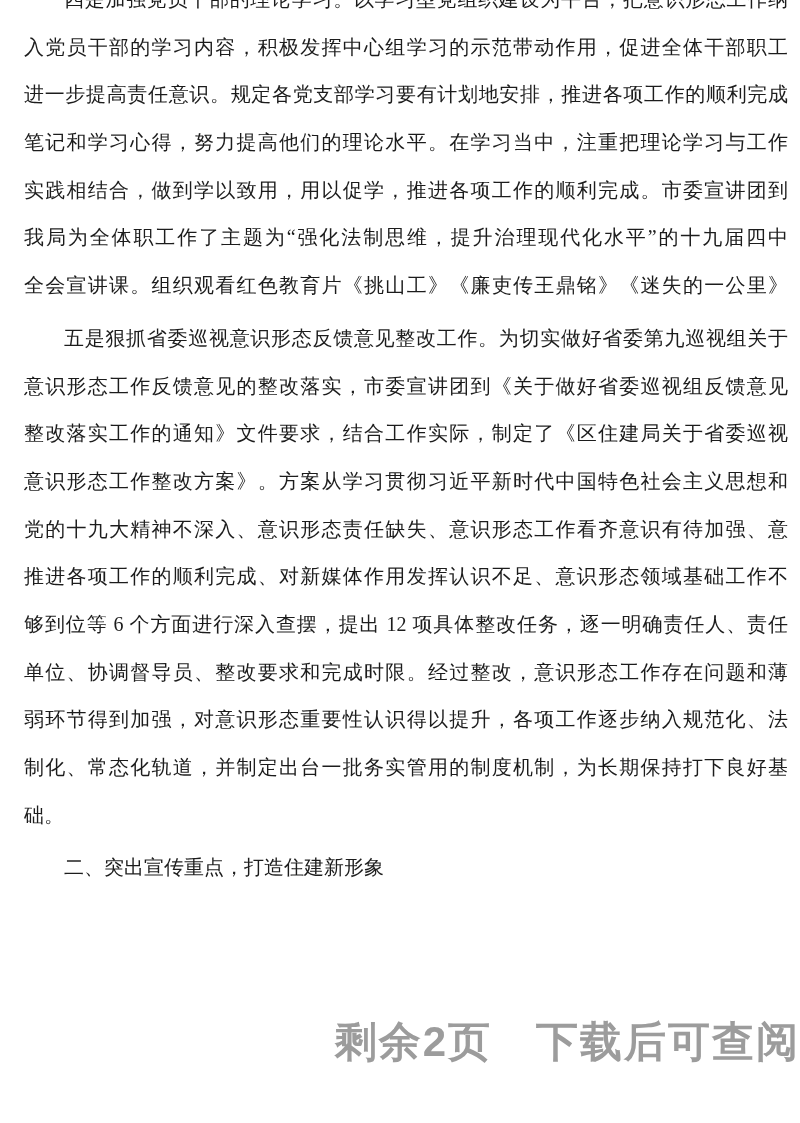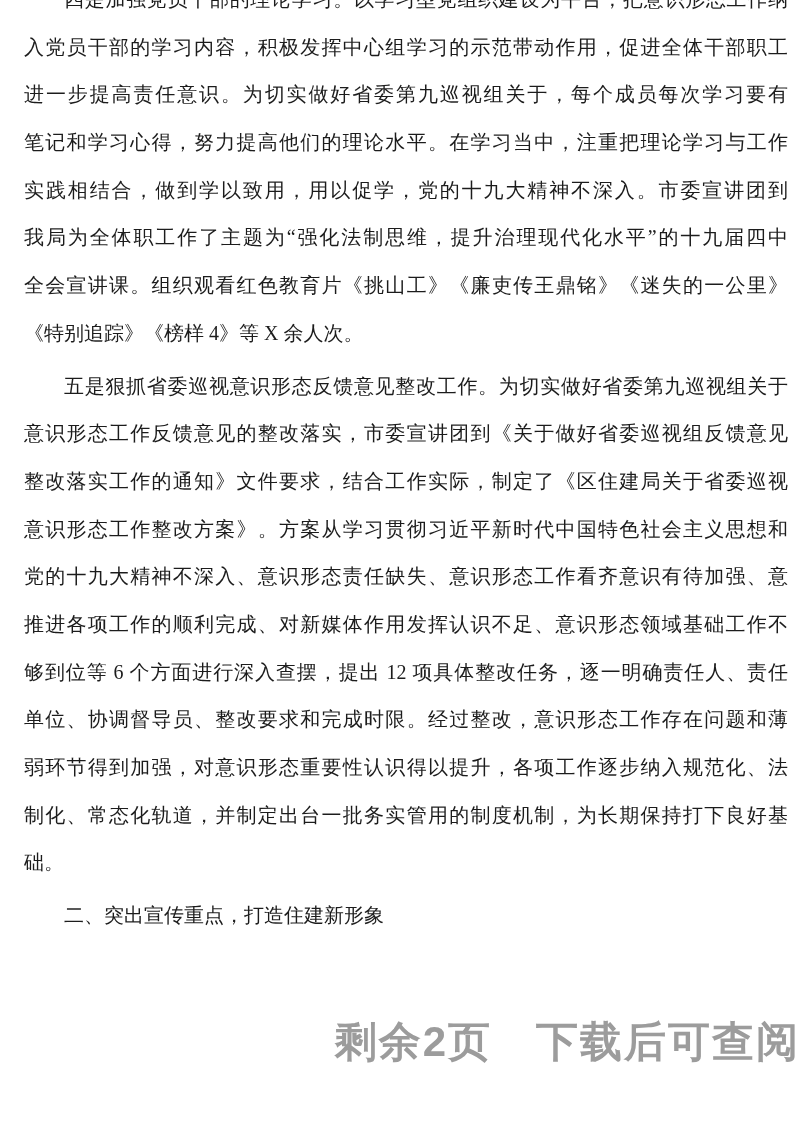--- a/index.html
+++ b/index.html
@@ -62,26 +62,25 @@
   }
 </style>
 </head>
 <body>
 
 <div class="page" style="color: rgb(28, 28, 28);">
   <div class="text-block">
       <div class="para">
         <div class="line first">四是加强党员干部的理论学习。以学习型党组织建设为平台，把意识形态工作纳</div>
         <div class="line">入党员干部的学习内容，积极发挥中心组学习的示范带动作用，促进全体干部职工</div>
-        <div class="line">进一步提高责任意识。为切实做好省委第九巡视组关于，每个成员每次学习要有</div>
+        <div class="line">进一步提高责任意识。规定各党支部学习要有计划地安排，推进各项工作的顺利完成</div>
         <div class="line">笔记和学习心得，努力提高他们的理论水平。在学习当中，注重把理论学习与工作</div>
-        <div class="line">实践相结合，做到学以致用，用以促学，党的十九大精神不深入。市委宣讲团到</div>
+        <div class="line">实践相结合，做到学以致用，用以促学，推进各项工作的顺利完成。市委宣讲团到</div>
         <div class="line">我局为全体职工作了主题为“强化法制思维，提升治理现代化水平”的十九届四中</div>
         <div class="line">全会宣讲课。组织观看红色教育片《挑山工》《廉吏传王鼎铭》《迷失的一公里》</div>
-        <div class="line lastline">《特别追踪》《榜样 4》等 X 余人次。</div>
       </div>
       <div class="para">
         <div class="line first">五是狠抓省委巡视意识形态反馈意见整改工作。为切实做好省委第九巡视组关于</div>
         <div class="line">意识形态工作反馈意见的整改落实，市委宣讲团到《关于做好省委巡视组反馈意见</div>
         <div class="line">整改落实工作的通知》文件要求，结合工作实际，制定了《区住建局关于省委巡视</div>
         <div class="line">意识形态工作整改方案》。方案从学习贯彻习近平新时代中国特色社会主义思想和</div>
         <div class="line">党的十九大精神不深入、意识形态责任缺失、意识形态工作看齐意识有待加强、意</div>
         <div class="line">推进各项工作的顺利完成、对新媒体作用发挥认识不足、意识形态领域基础工作不</div>
         <div class="line">够到位等 6 个方面进行深入查摆，提出 12 项具体整改任务，逐一明确责任人、责任</div>
         <div class="line">单位、协调督导员、整改要求和完成时限。经过整改，意识形态工作存在问题和薄</div>

